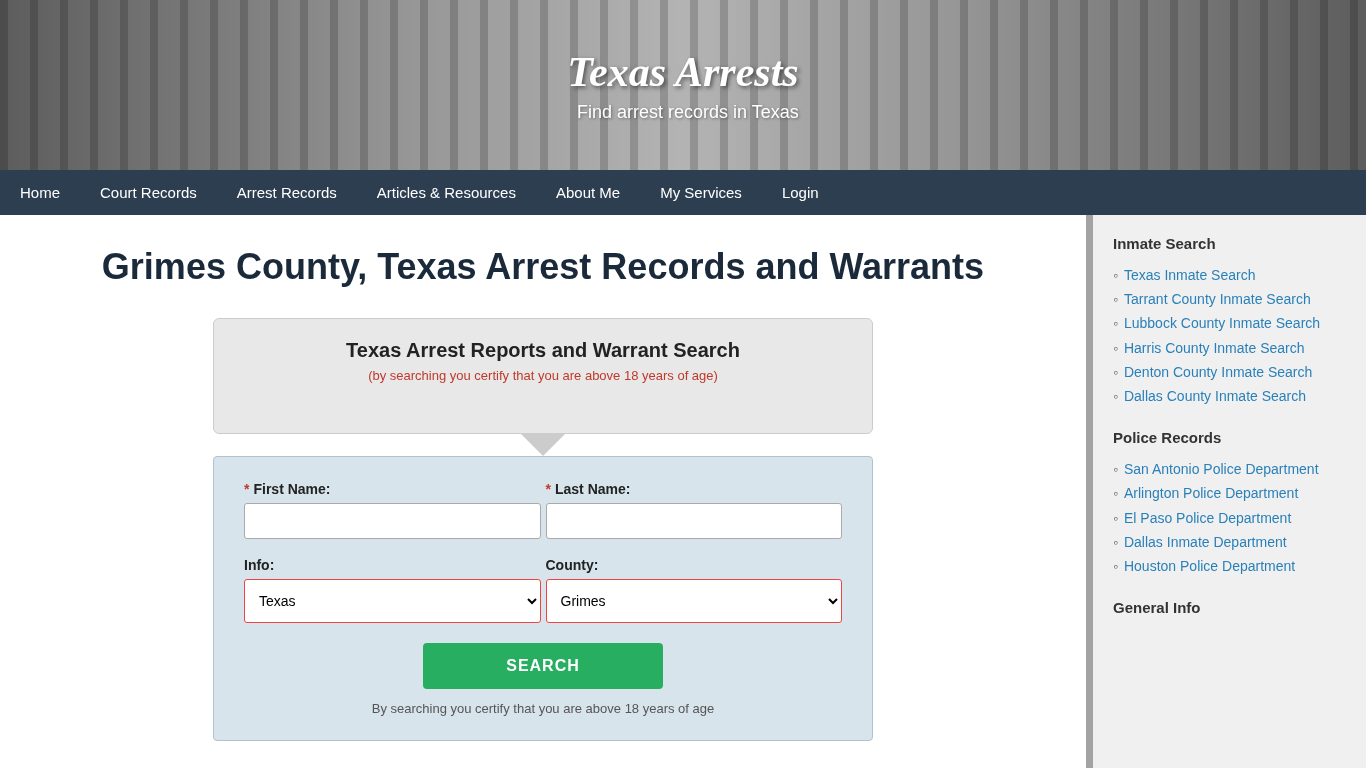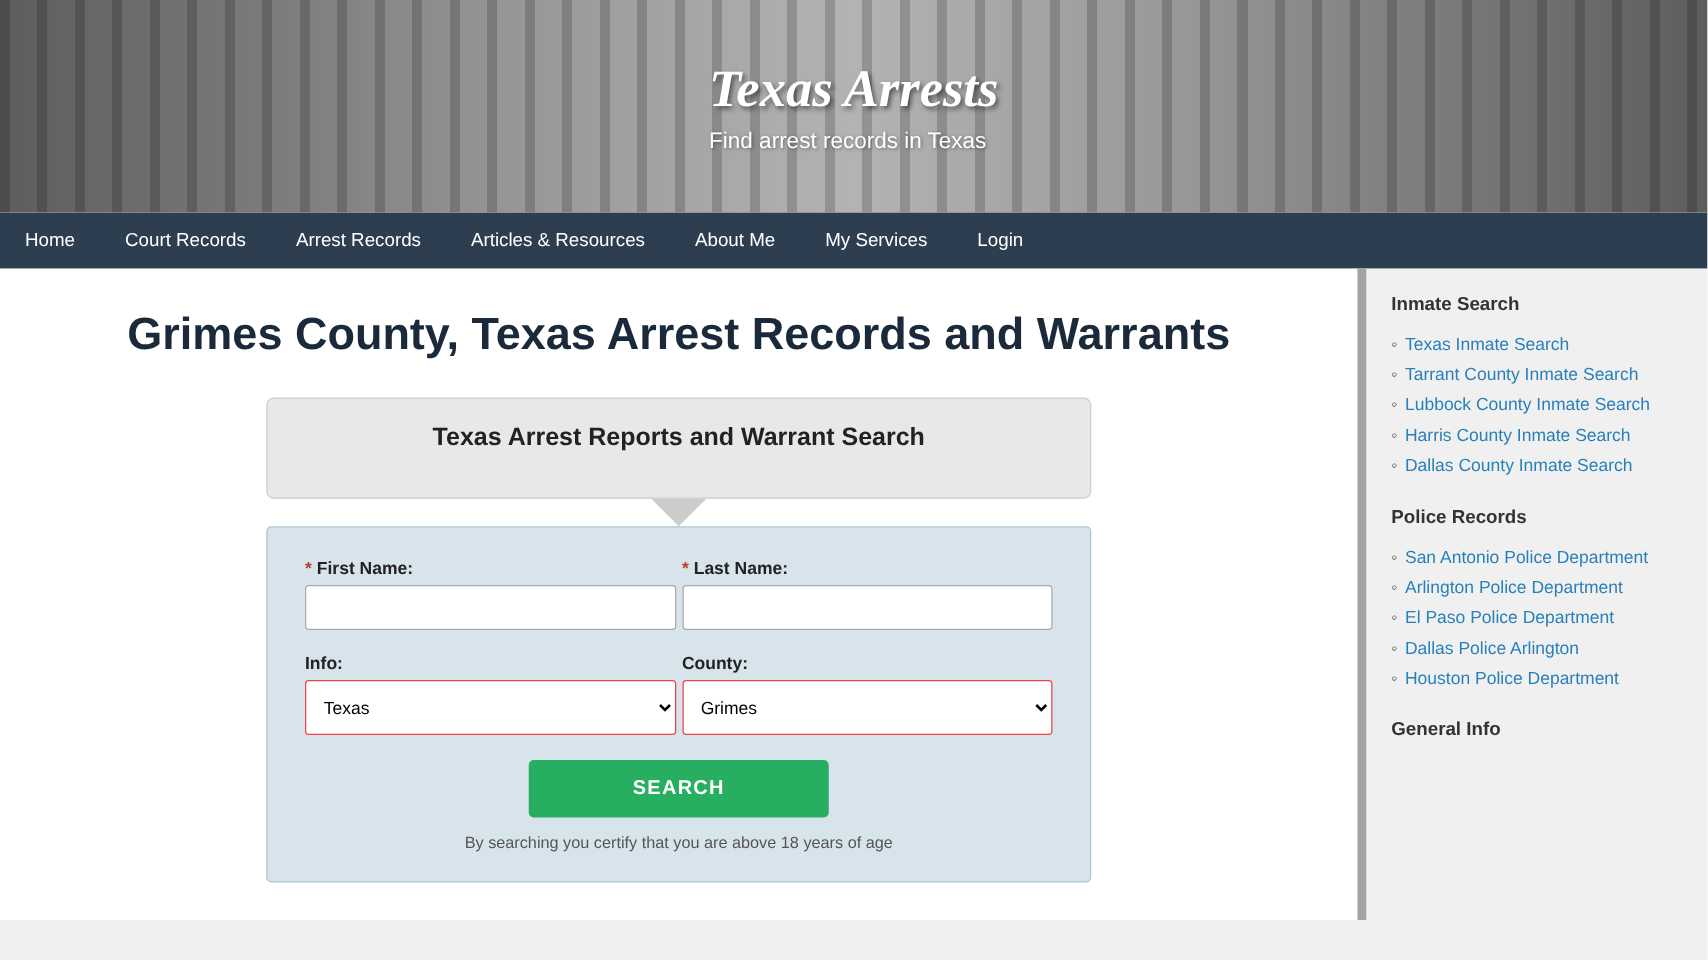--- a/index.html
+++ b/index.html
@@ -31,21 +31,21 @@
         90deg,
         rgba(0,0,0,0.18) 0px,
         rgba(0,0,0,0.18) 8px,
         transparent 8px,
         transparent 30px
       );
     }
     .banner-content {
       position: relative;
       z-index: 2;
-      text-align: left;
+      text-align: right;
     }
     .banner-title {
       font-size: 42px;
       font-style: italic;
       font-weight: bold;
       color: #fff;
       text-shadow: 2px 2px 4px rgba(0,0,0,0.5);
       font-family: Georgia, serif;
     }
     .banner-subtitle {
@@ -266,20 +266,21 @@
 </nav>
 
 <div class="page-body">
 
   <div class="main-content">
 
     <h1 class="page-heading">Grimes County, Texas Arrest Records and Warrants</h1>
 
     <div class="search-box">
       <div class="search-box-title">Texas Arrest Reports and Warrant Search</div>
+      <div class="search-box-note">(by searching you certify that you are above 18 years of age)</div>
     </div>
 
     <div style="display:flex; justify-content:center; margin:0 auto; max-width:660px;">
       <div style="width:0;height:0;border-left:22px solid transparent;border-right:22px solid transparent;border-top:22px solid #ccc;"></div>
     </div>
 
     <div class="form-section">
 
       <div class="form-row">
         <div class="form-group">
@@ -328,39 +329,42 @@
         <li>
             <a href="#">Tarrant County Inmate Search</a>
           </li>
         <li>
             <a href="#">Lubbock County Inmate Search</a>
           </li>
         <li>
             <a href="#">Harris County Inmate Search</a>
           </li>
         <li>
+            <a href="#">Denton County Inmate Search</a>
+          </li>
+        <li>
             <a href="#">Dallas County Inmate Search</a>
           </li>
       </ul>
     </div>
 
     <div class="sidebar-section">
       <div class="sidebar-section-title">Police Records</div>
       <ul class="sidebar-list">
         <li>
             <a href="#">San Antonio Police Department</a>
           </li>
         <li>
             <a href="#">Arlington Police Department</a>
           </li>
         <li>
             <a href="#">El Paso Police Department</a>
           </li>
         <li>
-            <a href="#">Dallas Police Arlington</a>
+            <a href="#">Dallas Inmate Department</a>
           </li>
         <li>
             <a href="#">Houston Police Department</a>
           </li>
       </ul>
     </div>
 
     <div class="sidebar-section">
       <div class="sidebar-section-title">General Info</div>
     </div>

